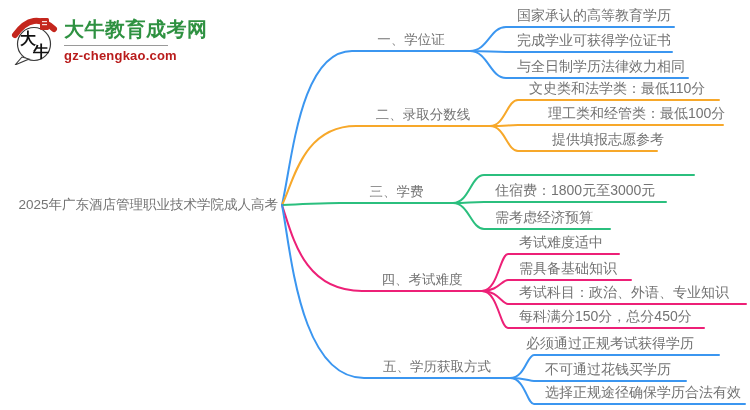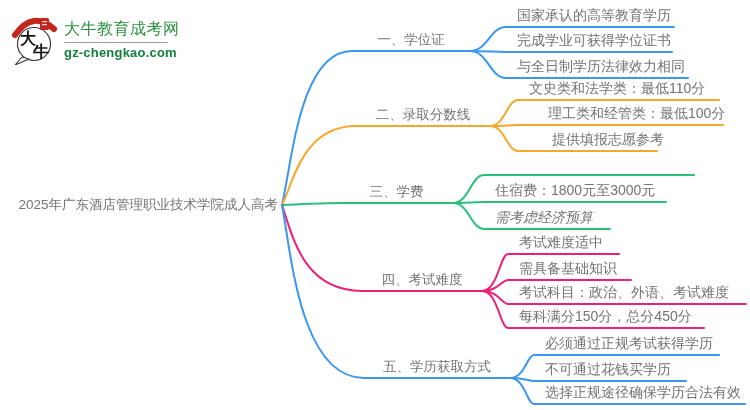--- a/index.html
+++ b/index.html
@@ -13,23 +13,23 @@
   .s-pink{stroke:#ED2077;}
 
   .node{position:absolute;color:#737373;white-space:nowrap;}
   .root-topic{font-size:13.5px;text-align:right;}
   .branch-label{font-size:13.5px;text-align:center;}
   .leaf{font-size:14px;}
 
   
   .brand{position:absolute;left:11px;top:13px;display:flex;align-items:center;}
   .brand-text{margin-left:5px;}
-  .brand-title{font-size:16px;font-weight:normal;color:#2E9141;letter-spacing:0.5px;}
+  .brand-title{font-size:20px;font-weight:bold;color:#2E9141;letter-spacing:0.5px;}
   .brand-divider{height:1px;background:#9a9a9a;margin:2px 0 2px 0;width:104px;}
-  .brand-url{font-size:13px;font-weight:bold;color:#15803d;letter-spacing:0.2px;}
+  .brand-url{font-size:13px;font-weight:bold;color:#b91c1c;letter-spacing:0.2px;}
 </style>
 </head>
 <body>
 
 <div id="stage">
 
   <svg id="wires" viewBox="0 0 750 410">
 
     <path class="s-blue" d="M282,205 C292,162 300,51 352,51 H470"></path>
     <path class="s-blue" d="M470,51 C488,51 490,27 506,27 H674"></path>
@@ -86,24 +86,24 @@
 
   <div class="node leaf" style="left:517px;bottom:385px;">国家承认的高等教育学历</div>
   <div class="node leaf" style="left:517px;bottom:360px;">完成学业可获得学位证书</div>
   <div class="node leaf" style="left:517px;bottom:334px;">与全日制学历法律效力相同</div>
 
   <div class="node leaf" style="left:529px;bottom:312px;">文史类和法学类：最低110分</div>
   <div class="node leaf" style="left:529px;bottom:287px;margin-left:19px;">理工类和经管类：最低100分</div>
   <div class="node leaf" style="left:552px;bottom:261px;">提供填报志愿参考</div>
 
   <div class="node leaf" style="left:495px;bottom:210px;">住宿费：1800元至3000元</div>
-  <div class="node leaf" style="left:495px;bottom:183px;font-style:italic;">需考虑经济预算</div>
+  <div class="node leaf" style="left:495px;bottom:183px;">需考虑经济预算</div>
 
   <div class="node leaf" style="left:519px;bottom:158px;">考试难度适中</div>
   <div class="node leaf" style="left:519px;bottom:132px;">需具备基础知识</div>
-  <div class="node leaf" style="left:519px;bottom:108px;">考试科目：政治、外语、考试难度</div>
+  <div class="node leaf" style="left:519px;bottom:108px;">考试科目：政治、外语、专业知识</div>
   <div class="node leaf" style="left:519px;bottom:84px;">每科满分150分，总分450分</div>
 
-  <div class="node leaf" style="left:545px;bottom:57px;">必须通过正规考试获得学历</div>
+  <div class="node leaf" style="left:526px;bottom:57px;">必须通过正规考试获得学历</div>
   <div class="node leaf" style="left:545px;bottom:31px;">不可通过花钱买学历</div>
   <div class="node leaf" style="left:545px;bottom:8px;">选择正规途径确保学历合法有效</div>
 
 </div>
 
 </body></html>

